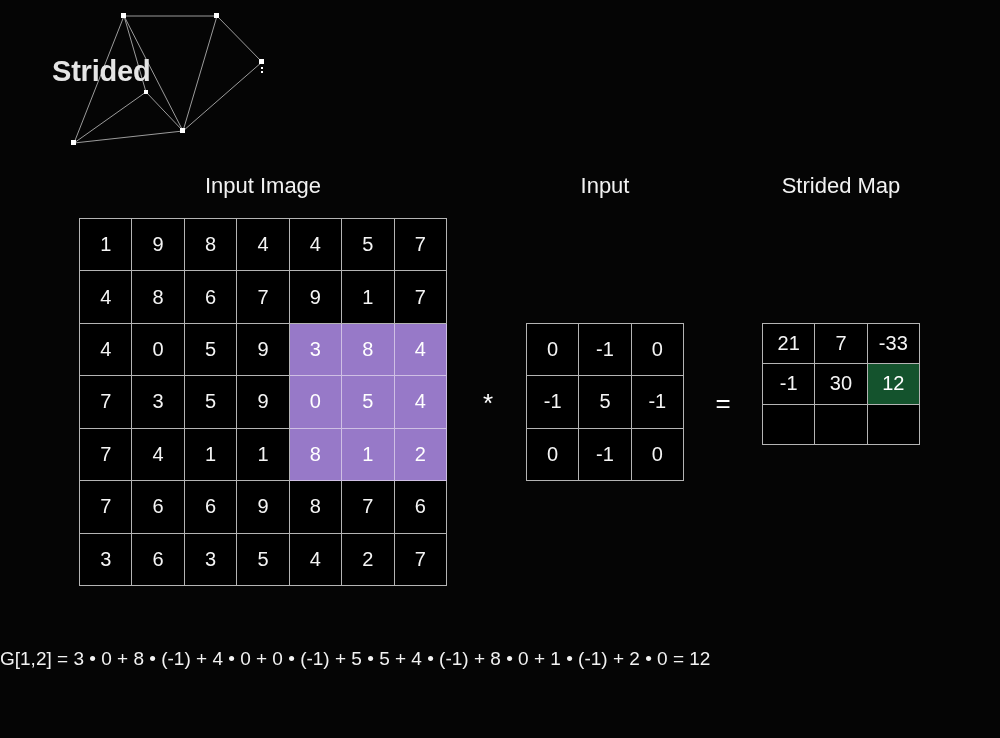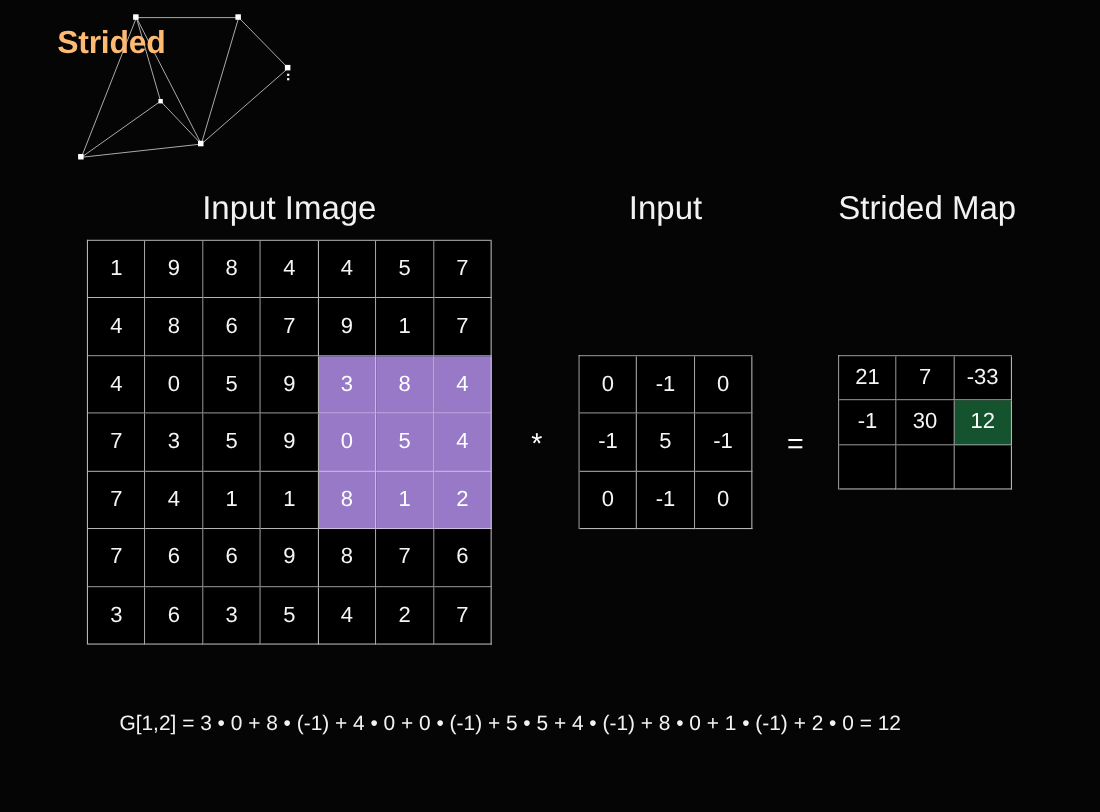--- a/index.html
+++ b/index.html
@@ -34,38 +34,39 @@
   }
   #title-text {
     position: absolute;
     left: 52px;
     top: 24px;
     z-index: 2;
   }
   #title-line1 {
     font-size: 29px;
     font-weight: bold;
-    color: #fdba74;
+    color: #e5e5e5;
     line-height: 1.05;
     letter-spacing: -0.2px;
+    margin-top: 32px;
   }
   #title-line2 {
     font-size: 47px;
     font-weight: normal;
     color: #9579c9;
     line-height: 1.08;
     margin-top: -2px;
     letter-spacing: -0.5px;
   }
 
   
   .section-heading {
     position: absolute;
     color: #f2f2f2;
-    font-size: 30px;
+    font-size: 22px;
     text-align: center;
     white-space: nowrap;
   }
   #heading-input  { left: 79px;  top: 173px; width: 368px; }
   #heading-kernel { left: 526px; top: 173px; width: 158px; }
   #heading-output { left: 762px; top: 173px; width: 158px; }
 
   
   .grid {
     position: absolute;
@@ -132,21 +133,21 @@
   }
   #op-multiply { left: 468px; top: 388px; }
   #op-equals   { left: 703px; top: 388px; }
 
   
   #formula {
     position: absolute;
     left: 0;
     top: 648px;
     width: 819px;
-    text-align: right;
+    text-align: left;
     color: #f2f2f2;
     font-size: 19px;
     white-space: nowrap;
   }
 </style>
 </head>
 <body>
 
 <div id="title-block">
   <svg id="network-decor" viewBox="0 0 400 160" xmlns="http://www.w3.org/2000/svg">

